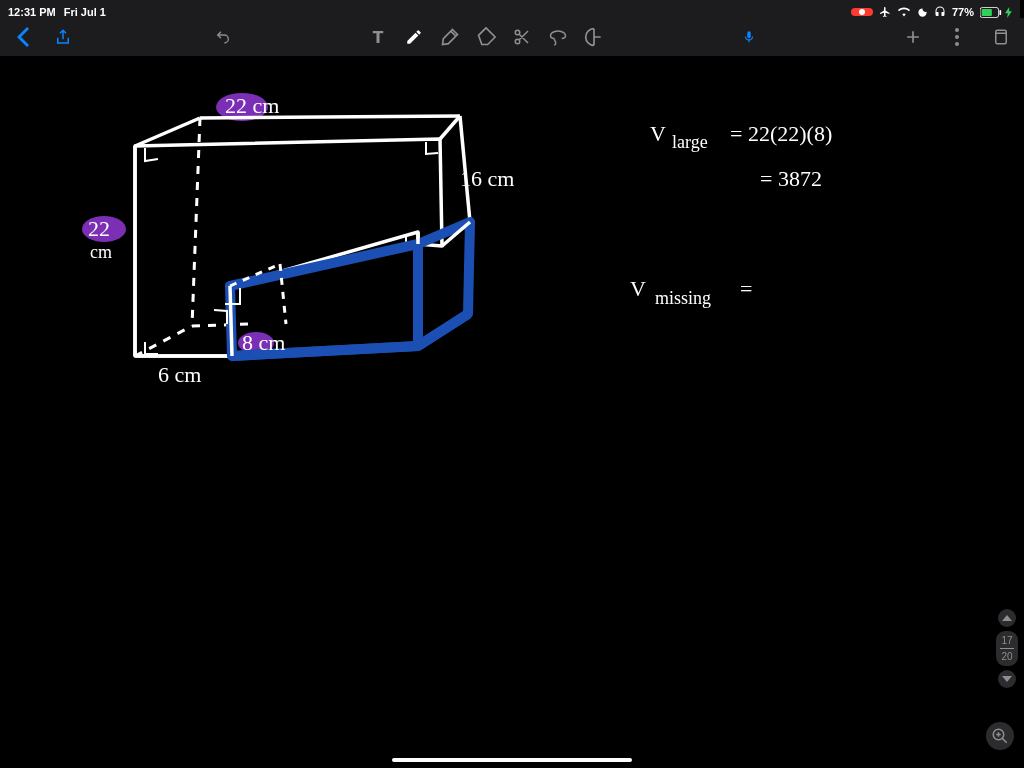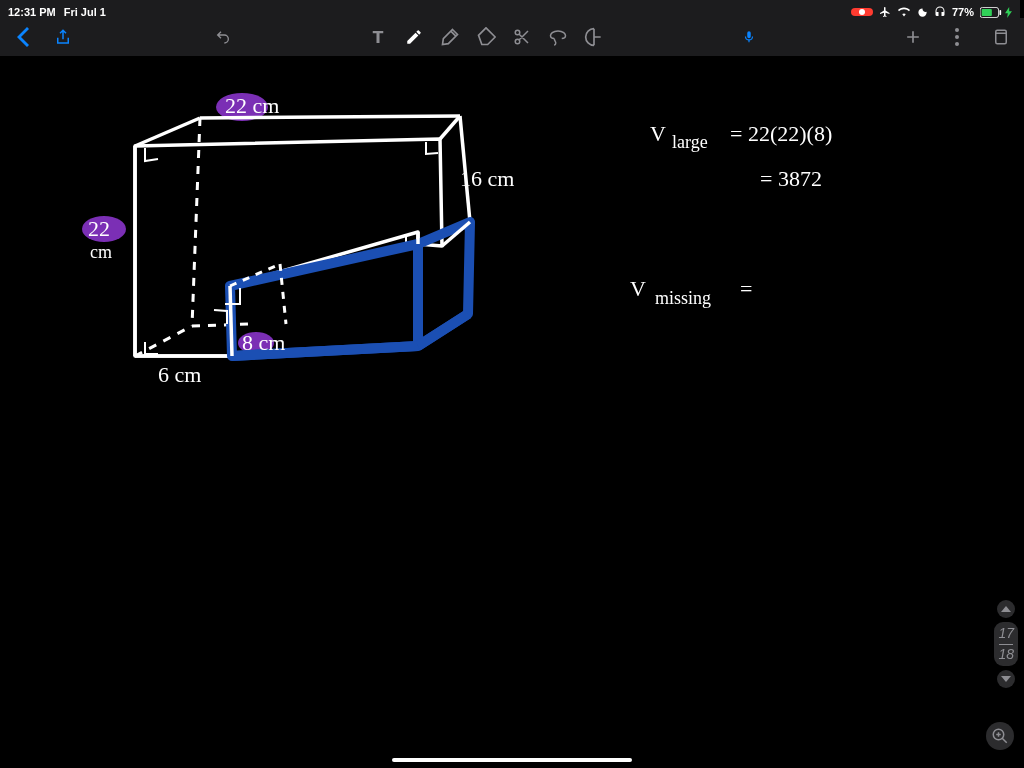--- a/index.html
+++ b/index.html
@@ -76,22 +76,21 @@
   .hand-small { font-size:18px; }
   .page-nav {
     position:absolute;
     right:6px;
     bottom:80px;
     display:flex;
     flex-direction:column;
     align-items:center;
     gap:4px;
     color:#8e8e93;
-    font-size:14px;
-    font-style:italic;
+    font-size:10px;
   }
   .page-nav .chev {
     width:18px;height:18px;
     background:#2c2c2e;
     border-radius:9px;
     display:flex;align-items:center;justify-content:center;
     color:#8e8e93;
     cursor:pointer;
   }
   .page-nav .frac {
@@ -318,21 +317,21 @@
 
   <div class="page-nav">
     <div class="chev">
       <svg width="10" height="6" viewBox="0 0 10 6">
           <path fill="currentColor" d="M5 0L0 6h10z"></path>
         </svg>
     </div>
     <div class="frac">
       <div>17</div>
       <div class="div"></div>
-      <div>18</div>
+      <div>20</div>
     </div>
     <div class="chev">
       <svg width="10" height="6" viewBox="0 0 10 6">
           <path fill="currentColor" d="M5 6L0 0h10z"></path>
         </svg>
     </div>
   </div>
 
   <div class="zoom-btn">
     <svg width="18" height="18" viewBox="0 0 24 24">

